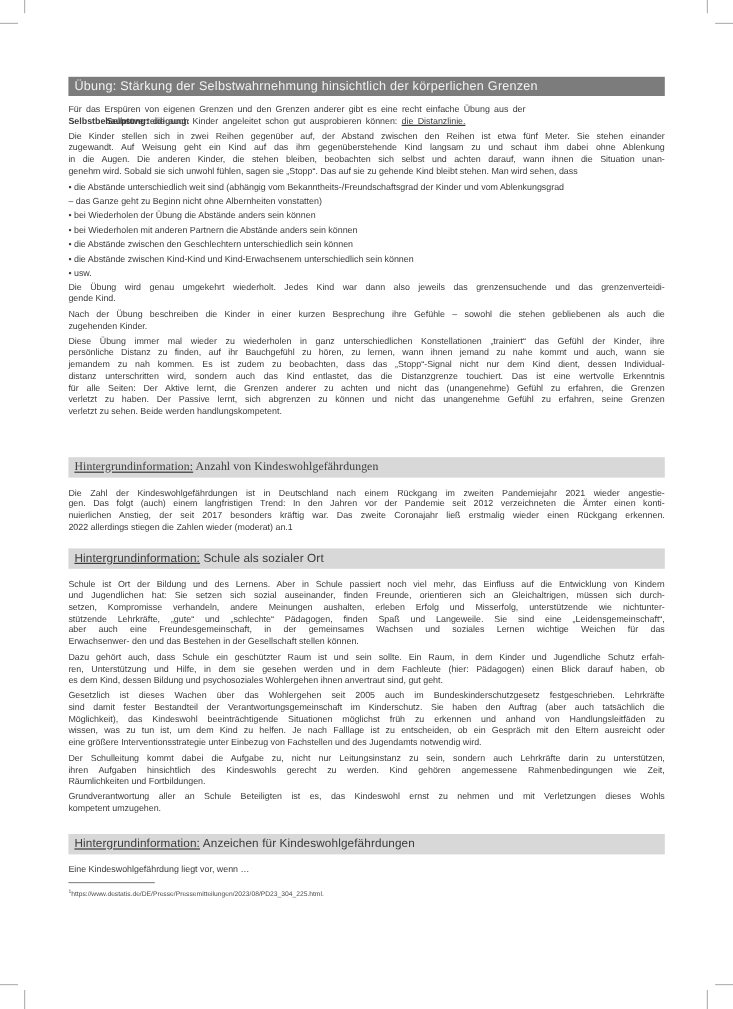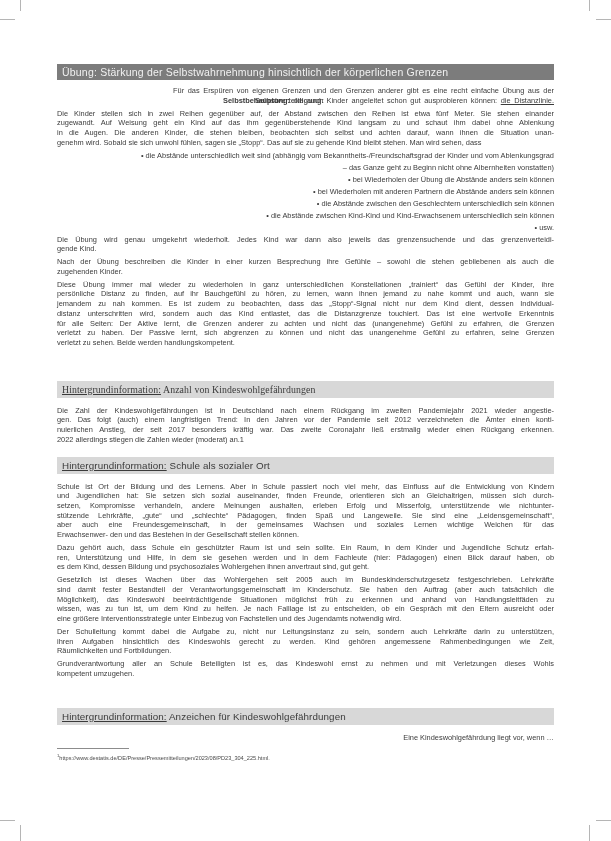--- a/index.html
+++ b/index.html
@@ -27,30 +27,30 @@
     letter-spacing:.2px;white-space:nowrap;overflow:hidden;
   }
   .section-header{
     background:var(--section-header-bg);color:var(--body-text);
     height:17px;line-height:17px;font-size:9.8px;padding-left:5px;
     letter-spacing:.1px;white-space:nowrap;overflow:hidden;margin-bottom:8px;
   }
   .section-header .u-part{text-decoration:underline;}
   .mt-lg{margin-top:33px;font-family:Liberation Serif, serif;}
   .mt-sm{margin-top:12px;}
-  .mt-md{margin-top:29px;}
+  .mt-md{margin-top:16px;}
 
   .body-block{margin-top:6px;}
   .para{font-size:7.4px;line-height:9.7px;margin:0 0 3.2px;}
-  .para .line{min-height:9.7px;text-align:right;}
+  .para .line{min-height:9.7px;}
   .para.j .line{text-align:justify;text-align-last:justify;text-justify:inter-word;}
   .para.j .line.last{text-align-last:left;}
   .para.ws .line{word-spacing:1.5px;}
   .para.bl{margin-bottom:2px;}
-  .para.bl .line{margin-bottom:2.3px;margin-left:40px;}
+  .para.bl .line{margin-bottom:2.3px;}
   .b{font-weight:bold;}
   .u{text-decoration:underline;}
   .ovl{position:relative;display:inline-block;white-space:nowrap;}
   .overlay{position:absolute;left:0;top:0;font-weight:bold;white-space:nowrap;opacity:.85;padding-left:32px;}
   .sup{vertical-align:super;font-size:4.2px;}
 
   .footnote-area{margin-top:6px;}
   .footnote-rule{width:72px;height:1px;background:#8c8c8c;margin-bottom:3px;}
   .footnote-line{font-size:5.6px;color:var(--footnote-text);line-height:8px;}
   .footnote-line a{color:var(--footnote-text);text-decoration:none;}

